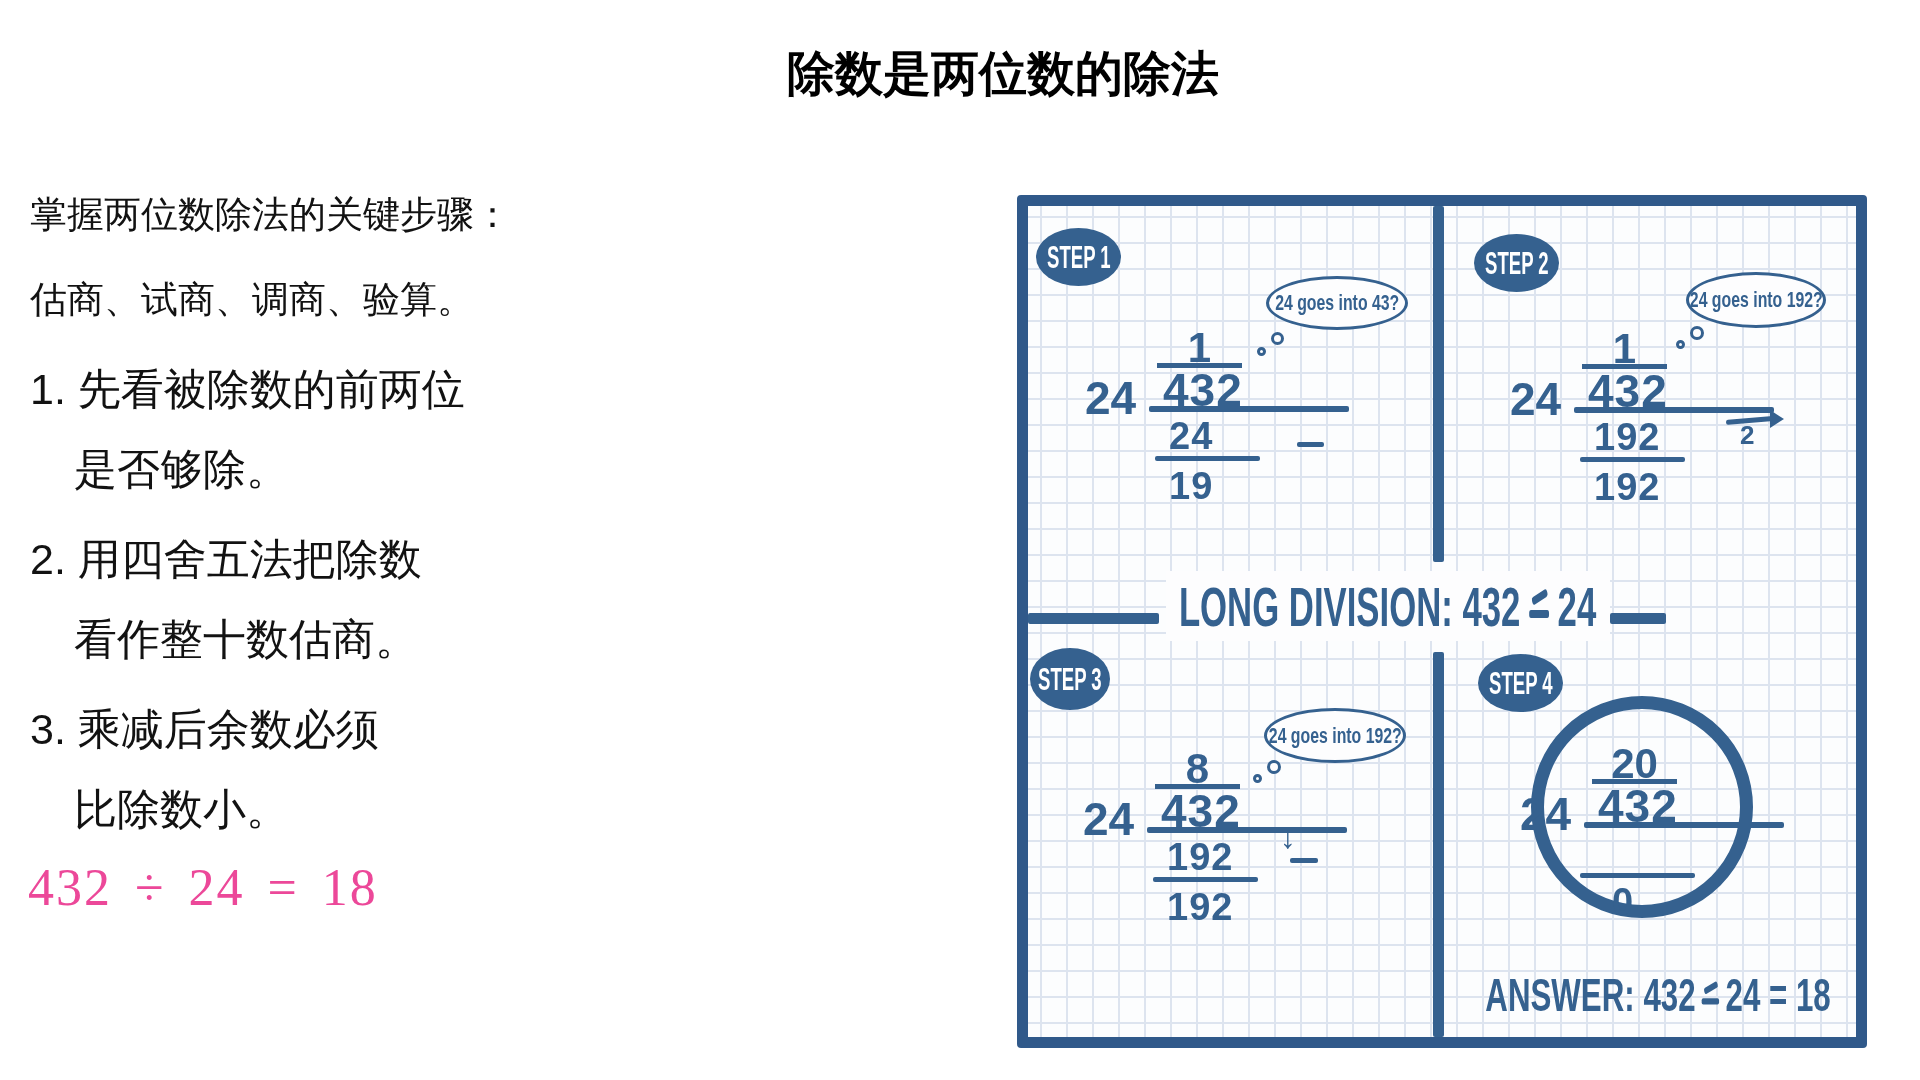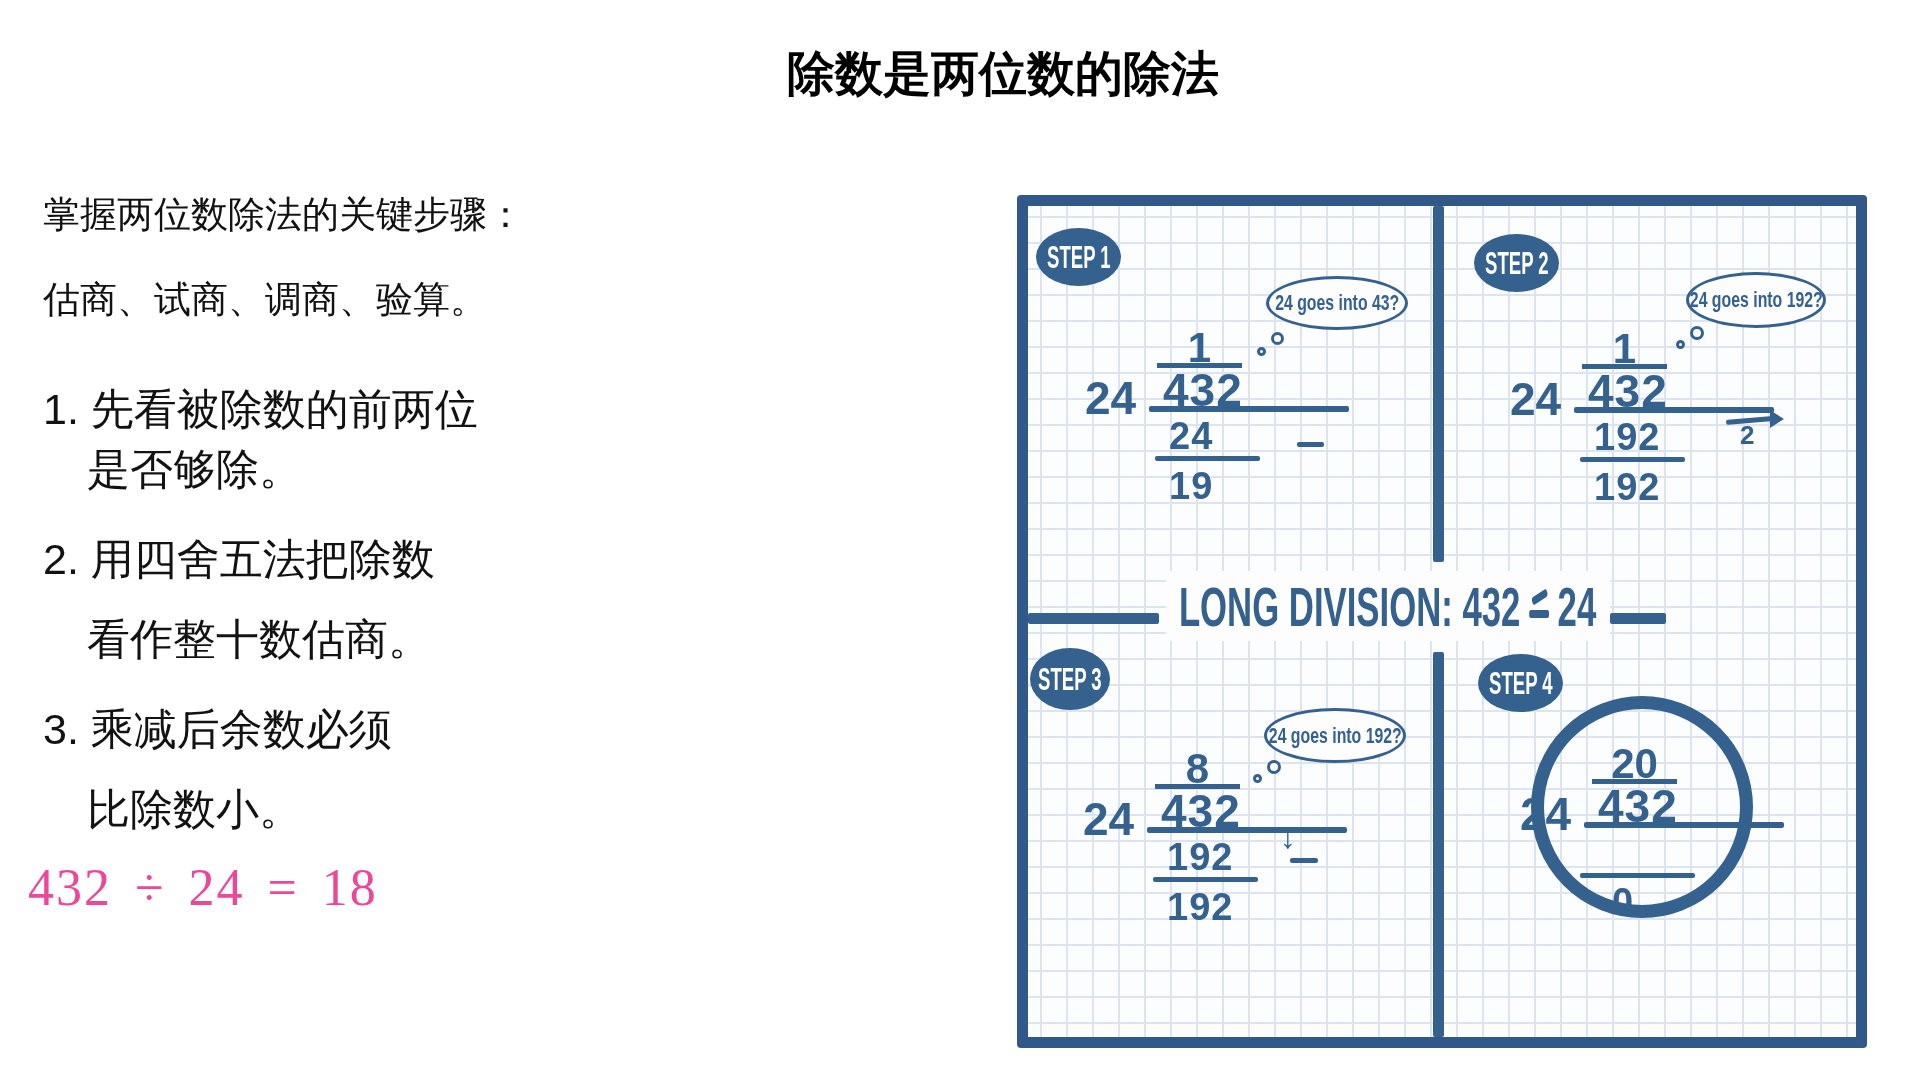--- a/index.html
+++ b/index.html
@@ -5,21 +5,21 @@
   html,body { margin:0; padding:0; }
   body {
     width:1920px; height:1080px; position:relative; background:#ffffff;
     font-family:"Liberation Sans", sans-serif; overflow:hidden;
   }
   
   .page-title {
     position:absolute; top:42px; left:0; width:1920px; text-align:center;
     font-size:48px; font-weight:bold; color:#000;margin-left:43px;
   }
-  .note-line { position:absolute; left:30px; color:#121212; white-space:nowrap; line-height:1.15;margin-left:13px; }
+  .note-line { position:absolute; left:30px; color:#121212; white-space:nowrap; line-height:1.15; }
   .intro { font-size:37px; }
   .item  { font-size:43px; }
   .item-cont { left:74px;text-align:center; }
   .equation {
     position:absolute; left:28px; top:858px;
     font-family:"Liberation Serif", serif; font-size:52px; color:#ec4899;
     letter-spacing:2px; word-spacing:8px;
   }
   
   .board {
@@ -110,21 +110,21 @@
 </style>
 </head>
 <body>
 
 <div class="page-title">除数是两位数的除法</div>
 
 <div>
   <div class="note-line intro" style="top:194px">掌握两位数除法的关键步骤：</div>
   <div class="note-line intro" style="top:279px">估商、试商、调商、验算。</div>
 
-  <div class="note-line item" style="top:385px">1. 先看被除数的前两位</div>
+  <div class="note-line item" style="top:365px">1. 先看被除数的前两位</div>
   <div class="note-line item item-cont" style="top:445px">是否够除。</div>
 
   <div class="note-line item" style="top:535px">2. 用四舍五法把除数</div>
   <div class="note-line item item-cont" style="top:615px">看作整十数估商。</div>
 
   <div class="note-line item" style="top:705px">3. 乘减后余数必须</div>
   <div class="note-line item item-cont" style="top:785px">比除数小。</div>
 
   <div class="equation">432 ÷ 24 = 18</div>
 </div>
@@ -211,14 +211,21 @@
   </div>
   <div class="answer-circle"></div>
   <div class="ld ld4" style="left:492px; top:537px">
     <div class="ld-q">20</div>
     <div class="ld-divisor">24</div>
     <div class="ld-dividend">432</div>
     <div class="ld-line1"></div>
     <div class="ld-line2"></div>
     <div class="ld-res">0</div>
   </div>
+  <div class="answer-line">
+    <div class="answer-row">
+      <span>ANSWER: 432</span>
+      <span class="divop small"></span>
+      <span>24 = 18</span>
+    </div>
+  </div>
 
 </div>
 
 </body></html>

